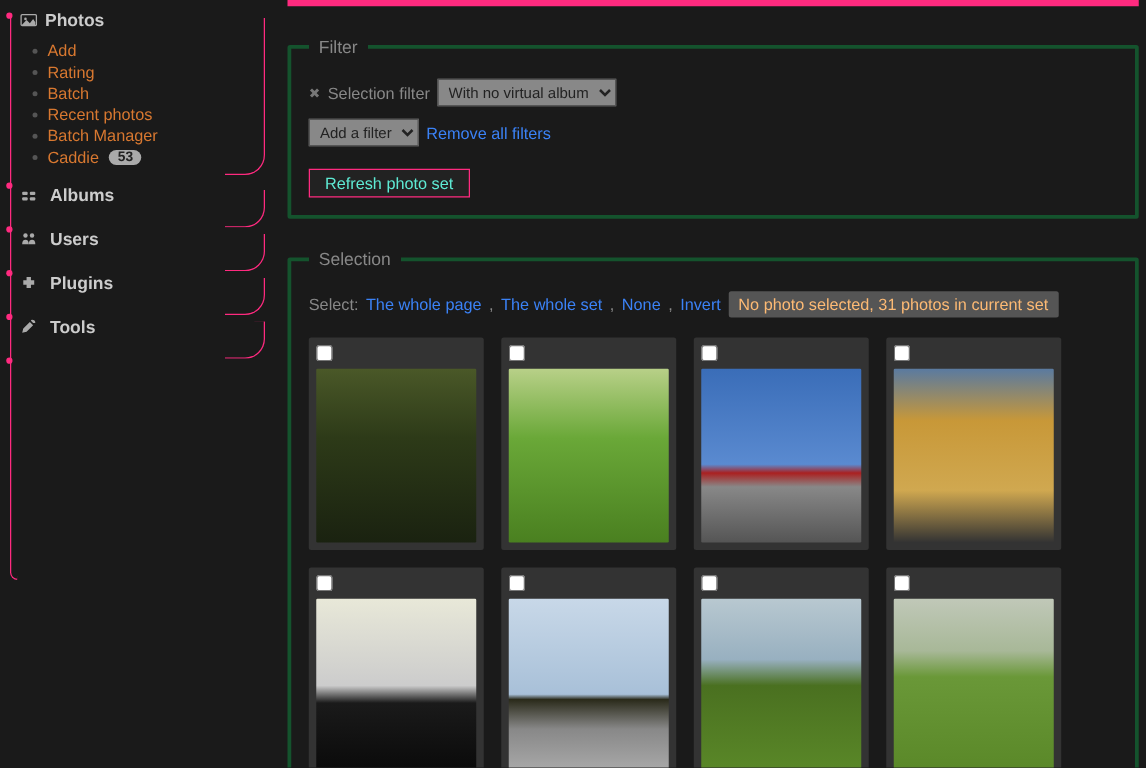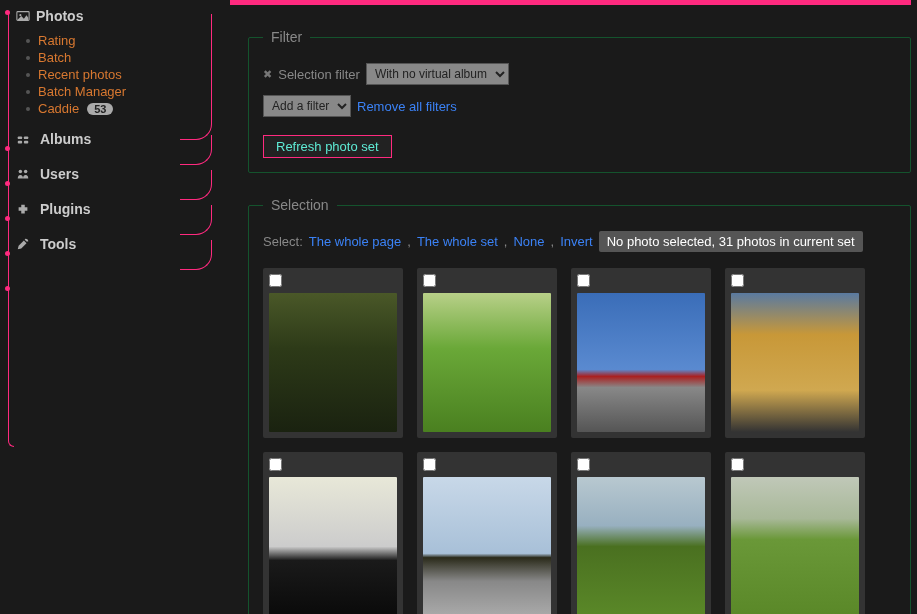--- a/index.html
+++ b/index.html
@@ -112,26 +112,25 @@
 .main {
   flex: 1;
   padding: 0 6px 0 10px;
   overflow: hidden;
 }
 .topbar {
   height: 5px;
   background: #ff2a7f;
 }
 fieldset {
-  border: 1px solid #14532d;
+  border: 3px solid #14532d;
   border-radius: 2px;
   margin-top: 24px;
   padding: 18px 14px 14px 14px;
   color: #888;
-  margin-left: 18px;
 }
 legend {
   padding: 0 8px;
   color: #888;
   font-size: 14px;
 }
 .filter-row {
   display: flex;
   align-items: center;
   gap: 6px;
@@ -162,21 +161,21 @@
 }
 .select-row {
   display: flex;
   align-items: center;
   gap: 6px;
   flex-wrap: wrap;
   margin-bottom: 16px;
 }
 .status-box {
   background: #555;
-  color: #ffffff;
+  color: #fdba74;
   padding: 3px 8px;
   border-radius: 2px;
   text-align: center;
 }
 .thumb-grid {
   display: flex;
   flex-wrap: wrap;
   gap: 14px;
 }
 .thumb {
@@ -212,20 +211,23 @@
   <div class="nav-section">
     <div class="nav-header">
       <svg viewBox="0 0 16 16">
           <rect x="1" y="3" width="14" height="10" rx="1" fill="none" stroke="#aaa" stroke-width="1.2"></rect>
           <circle cx="5" cy="7" r="1.2"></circle>
           <path d="M2 12 L6 8 L9 11 L12 7 L14 10 L14 13 L2 13 Z"></path>
         </svg>
       <span>Photos</span>
     </div>
     <ul class="subnav">
+      <li>
+          <a href="#">Add</a>
+        </li>
       <li>
           <a href="#">Rating</a>
         </li>
       <li>
           <a href="#">Batch</a>
         </li>
       <li>
           <a href="#">Recent photos</a>
         </li>
       <li>

